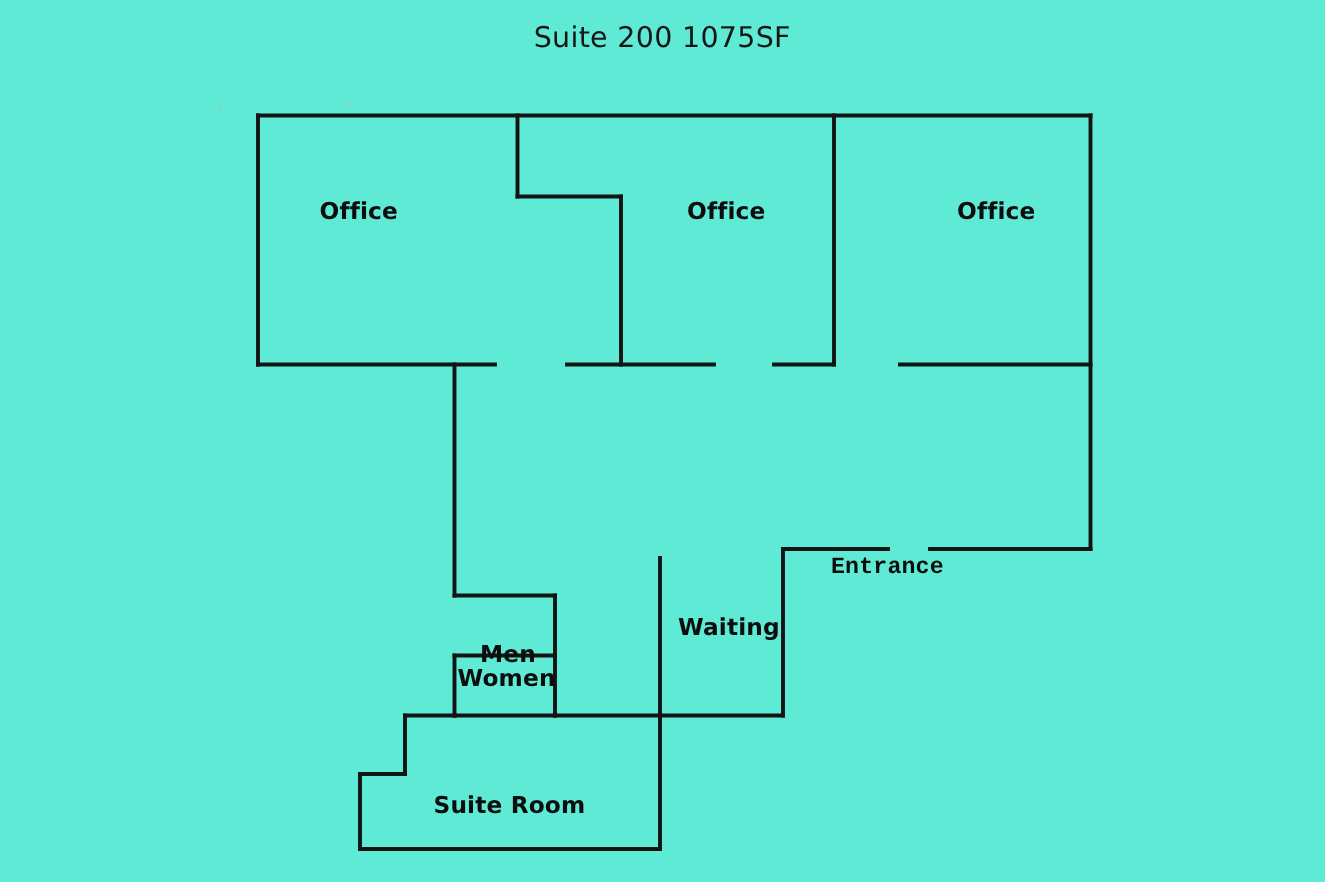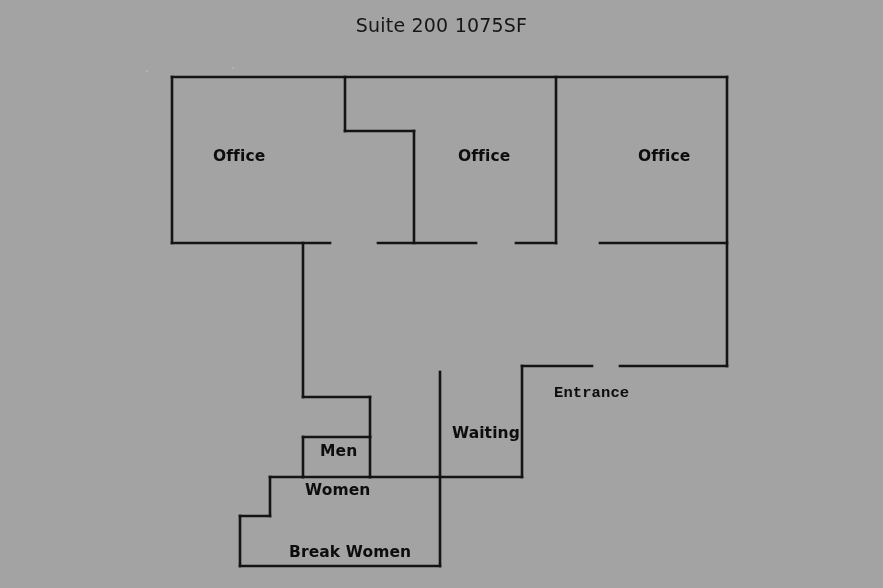--- a/index.html
+++ b/index.html
@@ -13,21 +13,21 @@
     height: 588px;
     overflow: hidden;
     font-family: "DejaVu Sans", "Liberation Sans", sans-serif;
     position: relative;
     color: #141414;
   }
   #floorplan-root {
     position: relative;
     width: 883px;
     height: 588px;
-    background: #a3a3a3;
+    background: #5eead4;
   }
   #plan-title {
     position: absolute;
     left: 0;
     top: 14px;
     width: 883px;
     text-align: center;
     font-size: 19px;
     font-weight: 400;
     letter-spacing: 0.2px;
@@ -39,21 +39,20 @@
     left: 0;
     top: 0;
   }
   .room-label {
     position: absolute;
     font-size: 15.5px;
     font-weight: 600;
     color: #0d0d0d;
     white-space: nowrap;
     letter-spacing: 0.1px;
-    margin-top: 15px;
   }
   .speck {
     position: absolute;
     background: #b9b9b9;
     border-radius: 50%;
   }
 </style>
 </head>
 <body>
 
@@ -93,23 +92,23 @@
         <line x1="240" y1="516" x2="240" y2="566"></line>
         <line x1="240" y1="566" x2="440" y2="566"></line>
       </g>
   </svg>
 
   <div id="label-layer">
       <div class="room-label" style="left: 213px; top: 132px; color: rgb(13, 13, 13);">Office</div>
       <div class="room-label" style="left: 458px; top: 132px; color: rgb(13, 13, 13);">Office</div>
       <div class="room-label" style="left: 638px; top: 132px; color: rgb(13, 13, 13);">Office</div>
       <div class="room-label" style="left: 320px; top: 427px; color: rgb(13, 13, 13);">Men</div>
-      <div class="room-label" style="left: 305px; top: 466px; color: rgb(13, 13, 13);">Women</div>
+      <div class="room-label" style="left: 305px; top: 443px; color: rgb(13, 13, 13);">Women</div>
       <div class="room-label" style="left: 452px; top: 409px; color: rgb(13, 13, 13); text-align: right;">Waiting</div>
-      <div class="room-label" style="left: 289px; top: 528px; color: rgb(13, 13, 13);">Break Women</div>
+      <div class="room-label" style="left: 289px; top: 528px; color: rgb(13, 13, 13);">Suite Room</div>
       <div class="room-label" style="left: 554px; top: 369px; color: rgb(13, 13, 13); font-family: Liberation Mono, monospace;">Entrance</div>
     </div>
   <div id="speck-layer">
       <div class="speck" style="left: 146px; top: 70px; width: 2.4px; height: 2.4px;"></div>
       <div class="speck" style="left: 232px; top: 67px; width: 2px; height: 2px;"></div>
     </div>
 
 </div>
 
 </body></html>

